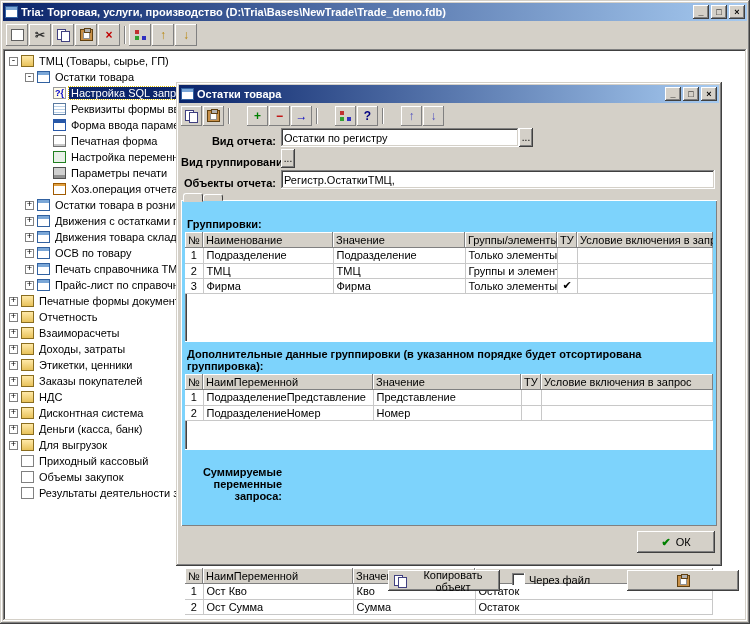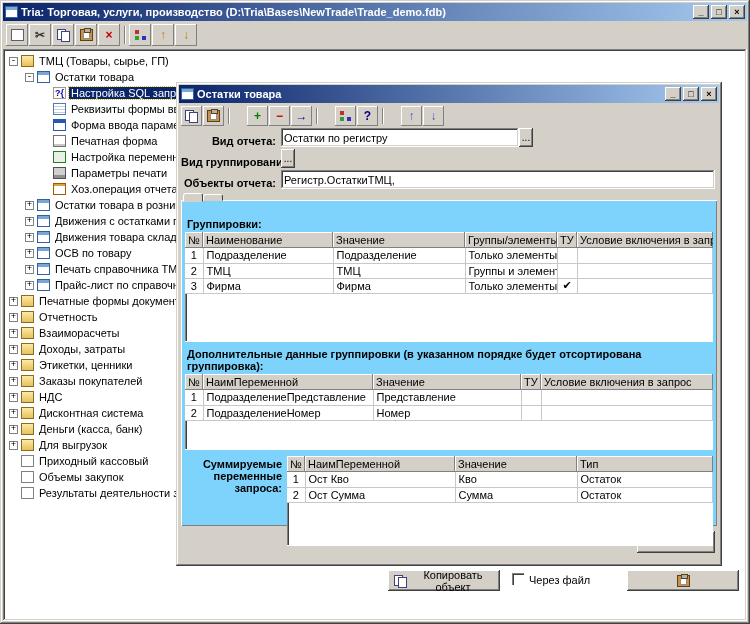--- a/index.html
+++ b/index.html
@@ -93,21 +93,21 @@
     box-shadow: inset -1px -1px #fff, inset 1px 1px #808080, inset 2px 2px #404040; }
   .g1 { height:110px; }
   .g2 { height:76px; }
   .g3 { height:90px; flex:1; }
   table { border-collapse:collapse; table-layout:fixed; width:100%; background:#fff; }
   th { background:#d4d0c8; font-weight:normal; text-align:left; padding:1px 3px; height:16px;
     box-shadow: inset -1px -1px #808080, inset 1px 1px #fff; white-space:nowrap; overflow:hidden; font-size:11px; }
   td { border-right:1px solid #c8c8c8; border-bottom:1px solid #c8c8c8; padding:0 3px; height:15px;
     white-space:nowrap; overflow:hidden; font-size:11px; }
   td.c { text-align:center; }
-  .sum-section { display:flex; margin-top:6px; }
+  .sum-section { display:flex; margin-top:14px;flex-direction:column; }
   .sum-label { width:100px; flex:0 0 100px; text-align:right; padding-right:5px; }
 
   .btn { background:#d4d0c8; border:none; padding:0 6px; font-size:11px; font-family:"Liberation Sans",sans-serif;
     display:flex; align-items:center; justify-content:center; gap:5px;
     box-shadow: inset -1px -1px #404040, inset 1px 1px #fff, inset -2px -2px #808080, inset 2px 2px #d4d0c8; }
   .ok-row { display:flex; justify-content:flex-end; margin-top:5px; padding-right:2px; }
   .ok-btn { width:78px; height:22px; }
   .ok-check { color:#008000; font-weight:bold; }
 
   .footer-btn { position:absolute; top:570px; width:112px; height:21px; z-index:6; }

